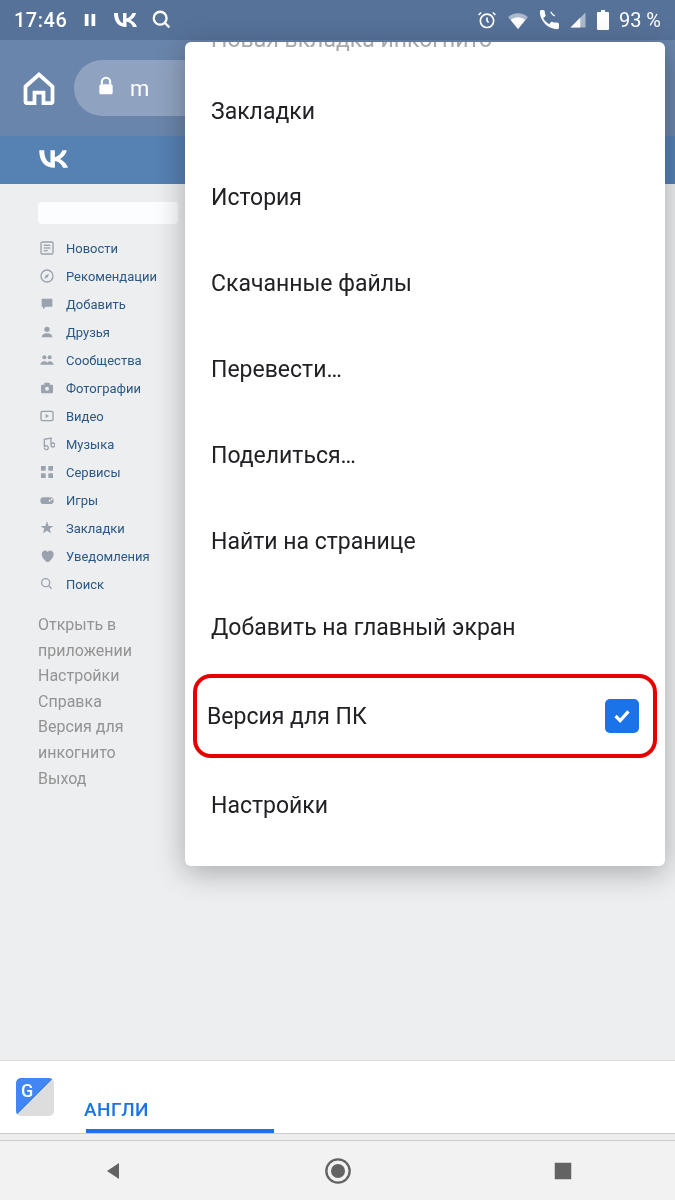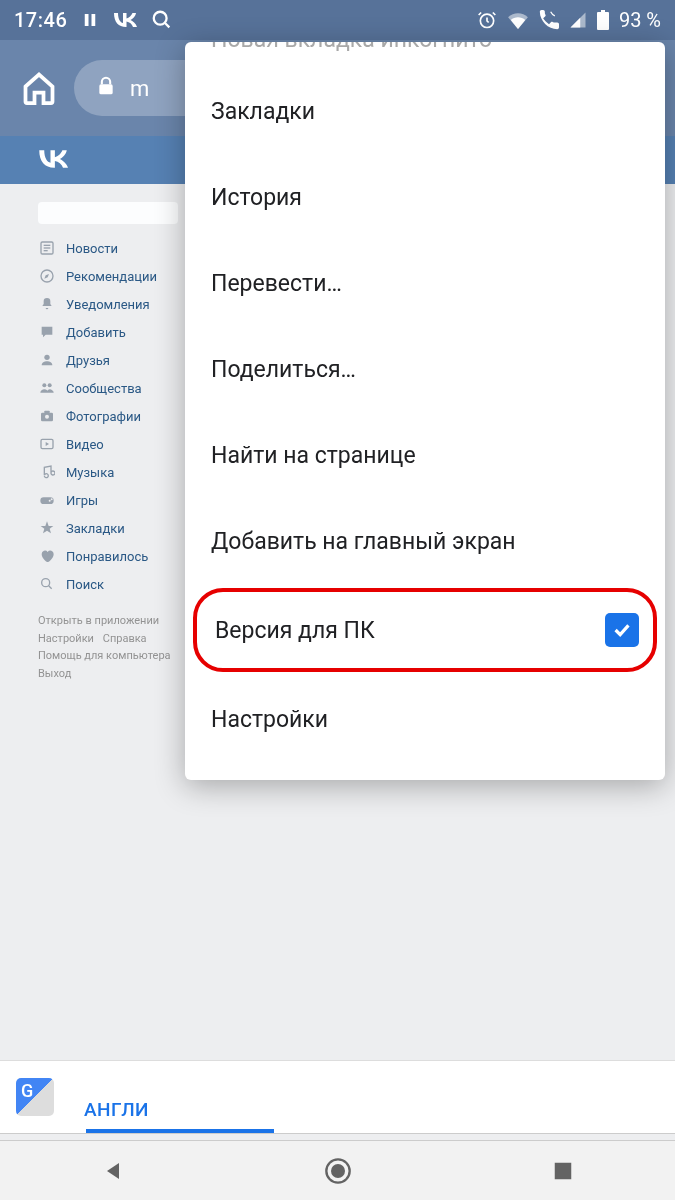--- a/index.html
+++ b/index.html
@@ -17,35 +17,35 @@
     
     .vk-header { height: 48px; background: #5681b3; display: flex; align-items: center; padding-left: 38px; }
     .vk-logo { color: #fff; font-weight: 700; font-size: 24px; letter-spacing: -1px; }
     
     .vk-body { background: #edeef0; height: 980px; padding: 18px 0 0 38px; }
     .sidebar { width: 160px; }
     .profile-blur { width: 140px; height: 22px; background: #fcfdfe; border-radius: 4px; margin-bottom: 10px; }
     .nav-item { display: flex; align-items: center; gap: 10px; padding: 5px 0; font-size: 13px; color: #2a5885; cursor: pointer; }
     .nav-icon { width: 18px; height: 18px; display: flex; align-items: center; justify-content: center; color: #99a2ad; }
     .nav-icon svg { width: 16px; height: 16px; fill: currentColor; }
-    .footer-links { margin-top: 14px; font-size: 11px; color: #939393; line-height: 1.6; }
+    .footer-links { margin-top: 14px; font-size: 16px; color: #939393; line-height: 1.6; }
     .footer-links span { display: inline-block; margin-right: 6px; cursor: pointer; }
     
     .translate-bar { position: absolute; left: 0; right: 0; bottom: 66px; height: 74px; background: #fff; border-top: 1px solid #ddd; border-bottom: 1px solid #ccc; display: flex; align-items: center; padding-left: 16px; }
     .g-translate-icon { width: 38px; height: 38px; background: linear-gradient(135deg, #4285f4 50%, #ddd 50%); border-radius: 5px; margin-right: 30px; position: relative; display:flex; align-items:flex-start; justify-content:flex-start; padding:2px 0 0 5px; font-size:18px; color:#fff; font-weight:500;}
     .translate-tab { font-size: 19px; color: #1a73e8; font-weight: 500; letter-spacing: 0.5px; padding-bottom: 3px; margin-top: 28px;}
     .tab-underline { position:absolute; left: 86px; bottom: 0; width: 188px; height: 4px; background:#1a73e8; }
     
     .nav-bar { position: absolute; left: 0; right: 0; bottom: 0; height: 60px; background: #f2f2f2; border-top: 1px solid #ccc; display: flex; align-items: center; justify-content: space-around; }
     .nav-btn { width: 40px; height: 40px; display: flex; align-items: center; justify-content: center; color: #636363; }
     
     .menu-panel { position: absolute; top: 42px; right: 10px; width: 480px; background: #fff; border-radius: 6px; box-shadow: 0 6px 30px rgba(0,0,0,0.3); padding: 6px 0 18px; z-index: 100; overflow: hidden; }
     .menu-row { padding: 0 26px; height: 86px; display: flex; align-items: center; font-size: 23px; color: #202124; cursor: pointer; position: relative; }
     .menu-row.partial { height: 42px; align-items: flex-start; color: #a8a8a8; padding-top: 0; margin-top: -22px;}
-    .menu-row.highlighted { border: 4px solid #e60000; border-radius: 30px; margin: 4px 8px; padding: 0 18px; height: 84px; }
+    .menu-row.highlighted { border: 4px solid #e60000; border-radius: 18px; margin: 4px 8px; padding: 0 10px; height: 84px; }
     .check-box { position: absolute; right: 22px; width: 34px; height: 34px; background: #1a73e8; border-radius: 5px; display:flex; align-items:center; justify-content:center; }
     .menu-row.highlighted .check-box { right: 14px; }
   </style>
 </head>
 <body>
 
 <div class="status-bar">
   <div class="status-left">
     <span class="status-clock">17:46</span>
     <span class="status-ic">
@@ -143,28 +143,20 @@
             <svg viewBox="0 0 24 24">
               <circle cx="12" cy="12" r="9" fill="none" stroke="currentColor" stroke-width="2"></circle>
               <path d="M15 9l-2 5-5 2 2-5z" fill="currentColor"></path>
             </svg>
           </span>
           <span>Рекомендации</span>
         </div>
         <div class="nav-item">
           <span class="nav-icon">
             <svg viewBox="0 0 24 24">
-              <path d="M12 3a5 5 0 00-5 5v4l-2 3h14l-2-3V8a5 5 0 00-5-5zm-2 15a2 2 0 004 0" fill="currentColor"></path>
-            </svg>
-          </span>
-          <span>Уведомления</span>
-        </div>
-        <div class="nav-item">
-          <span class="nav-icon">
-            <svg viewBox="0 0 24 24">
               <path d="M4 4h16v12H10l-4 4v-4H4z" fill="currentColor"></path>
             </svg>
           </span>
           <span>Добавить</span>
         </div>
         <div class="nav-item">
           <span class="nav-icon">
             <svg viewBox="0 0 24 24">
               <circle cx="12" cy="8" r="4" fill="currentColor"></circle>
               <path d="M4 20c0-4 4-6 8-6s8 2 8 6" fill="currentColor"></path>
@@ -205,20 +197,31 @@
           <span class="nav-icon">
             <svg viewBox="0 0 24 24">
               <path d="M8 18a3 3 0 100-1V5l10-2v11a3 3 0 100-1" fill="none" stroke="currentColor" stroke-width="2"></path>
             </svg>
           </span>
           <span>Музыка</span>
         </div>
         <div class="nav-item">
           <span class="nav-icon">
             <svg viewBox="0 0 24 24">
+              <rect x="3" y="3" width="7" height="7" fill="currentColor"></rect>
+              <rect x="14" y="3" width="7" height="7" fill="currentColor"></rect>
+              <rect x="3" y="14" width="7" height="7" fill="currentColor"></rect>
+              <rect x="14" y="14" width="7" height="7" fill="currentColor"></rect>
+            </svg>
+          </span>
+          <span>Сервисы</span>
+        </div>
+        <div class="nav-item">
+          <span class="nav-icon">
+            <svg viewBox="0 0 24 24">
               <rect x="2" y="8" width="20" height="10" rx="5" fill="currentColor"></rect>
               <circle cx="16" cy="13" r="1.5" fill="#edeef0"></circle>
               <circle cx="19" cy="11" r="1.5" fill="#edeef0"></circle>
             </svg>
           </span>
           <span>Игры</span>
         </div>
         <div class="nav-item">
           <span class="nav-icon">
             <svg viewBox="0 0 24 24">
@@ -226,36 +229,36 @@
             </svg>
           </span>
           <span>Закладки</span>
         </div>
         <div class="nav-item">
           <span class="nav-icon">
             <svg viewBox="0 0 24 24">
               <path d="M12 21s-8-5-8-12a5 5 0 019-3 5 5 0 019 3c0 7-8 12-8 12z" fill="currentColor"></path>
             </svg>
           </span>
-          <span>Понравилось</span>
+          <span>Уведомления</span>
         </div>
         <div class="nav-item">
           <span class="nav-icon">
             <svg viewBox="0 0 24 24">
               <circle cx="10" cy="10" r="6" fill="none" stroke="currentColor" stroke-width="2"></circle>
               <line x1="19" y1="19" x2="14.5" y2="14.5" stroke="currentColor" stroke-width="2"></line>
             </svg>
           </span>
           <span>Поиск</span>
         </div>
       </div>
     <div class="footer-links">
       <div><span>Открыть в приложении</span></div>
       <div><span>Настройки</span> <span>Справка</span></div>
-      <div><span>Помощь для компьютера</span></div>
+      <div><span>Версия для инкогнито</span></div>
       <div><span>Выход</span></div>
     </div>
   </div>
 </div>
 
 <div class="translate-bar">
   <div class="g-translate-icon">G</div>
   <div class="translate-tab">АНГЛИ</div>
   <div class="tab-underline"></div>
 </div>
@@ -282,20 +285,23 @@
 <div class="menu-panel">
   <div class="menu-row partial">
       <span>Новая вкладка инкогнито</span>
     </div>
   <div id="menu-items">
       <div class="menu-row">
         <span>Закладки</span>
       </div>
       <div class="menu-row">
         <span>История</span>
+      </div>
+      <div class="menu-row">
+        <span>Скачанные файлы</span>
       </div>
       <div class="menu-row">
         <span>Перевести…</span>
       </div>
       <div class="menu-row">
         <span>Поделиться…</span>
       </div>
       <div class="menu-row">
         <span>Найти на странице</span>
       </div>

